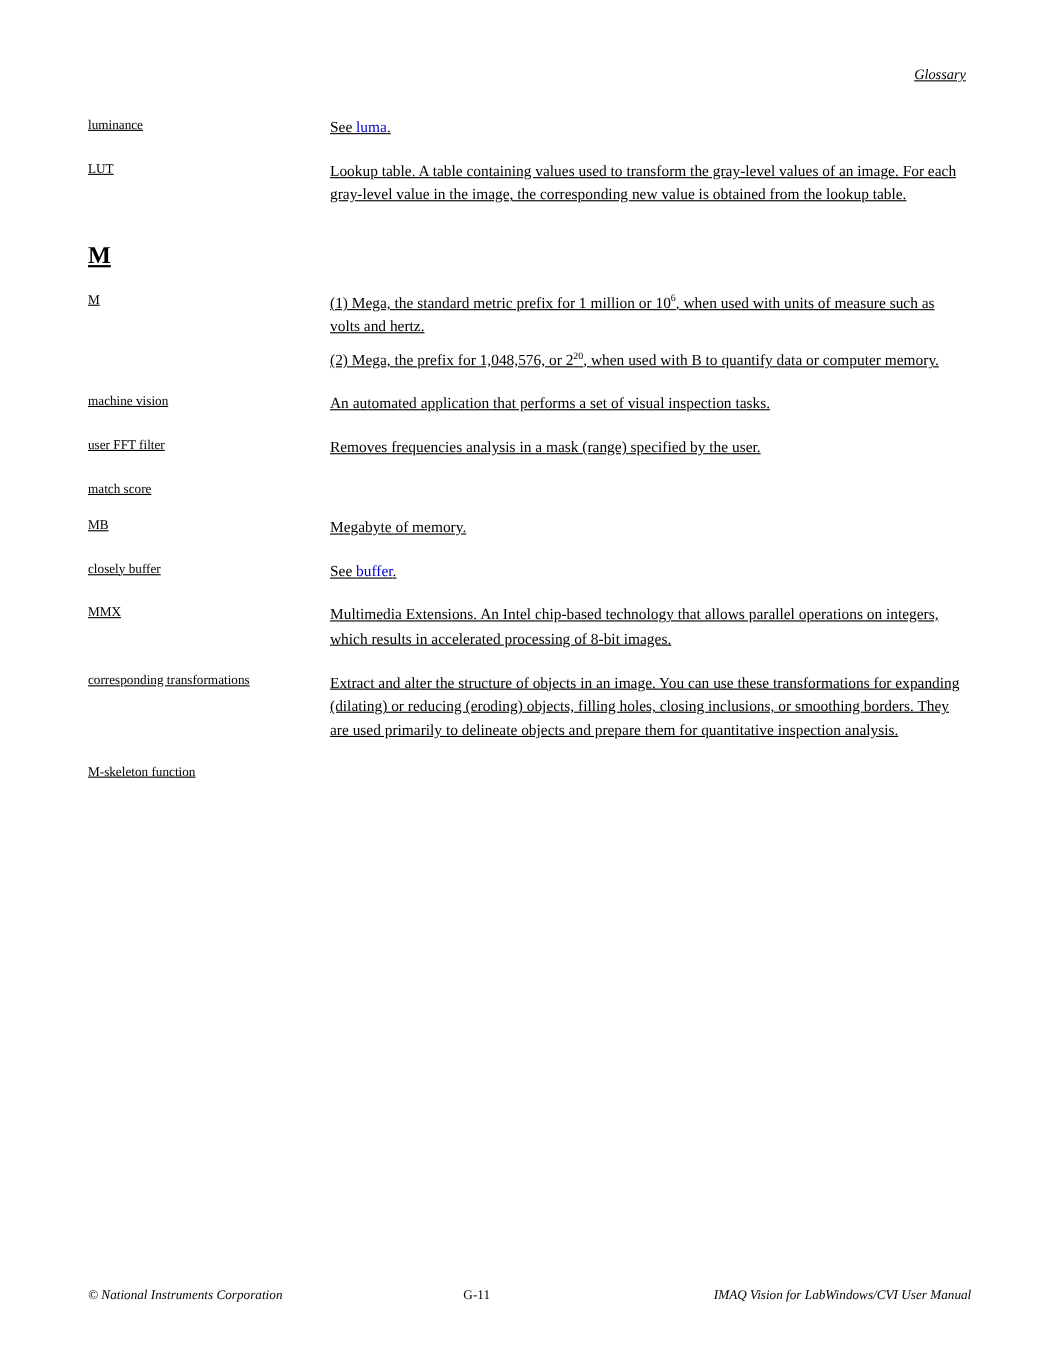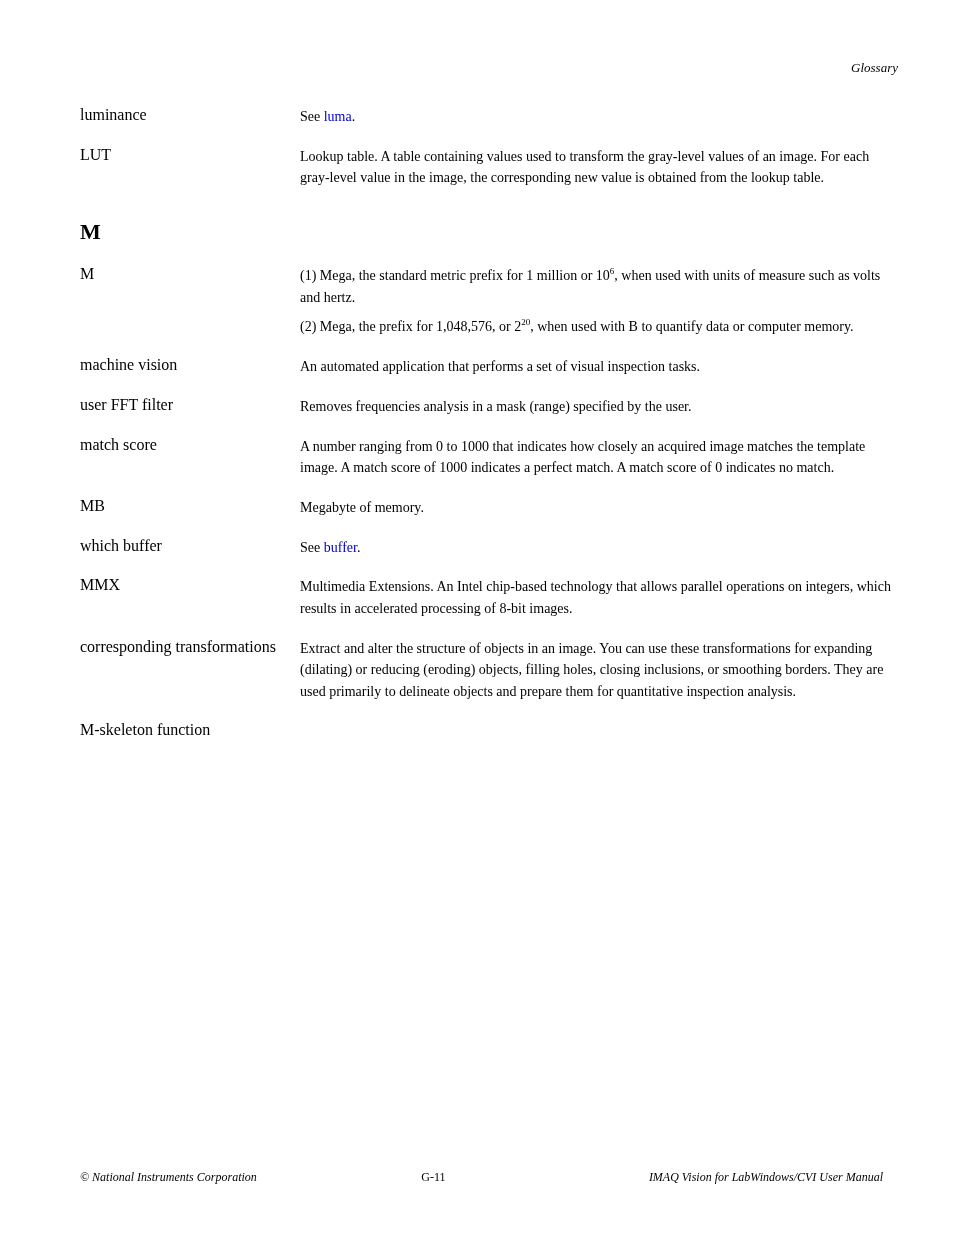--- a/index.html
+++ b/index.html
@@ -14,22 +14,23 @@
       font-size: 14px;
       color: #000000;
       width: 954px;
       min-height: 1235px;
       position: relative;
     }
 
     .page {
       width: 954px;
       min-height: 1235px;
-      padding: 60px 56px 80px 80px;
+      padding: 60px 76px 80px 80px;
       position: relative;
+      text-decoration: underline;
     }
 
     .header-area {
       display: flex;
       justify-content: flex-end;
       margin-bottom: 30px;
     }
 
     .header-text {
       font-style: italic;
@@ -50,21 +51,21 @@
     .entry {
       display: flex;
       margin-bottom: 18px;
       align-items: flex-start;
     }
 
     .entry-term {
       min-width: 220px;
       max-width: 220px;
       padding-right: 20px;
-      font-size: 16px;
+      font-size: 12px;
       flex-shrink: 0;
     }
 
     .entry-definition {
       flex: 1;
       font-size: 14px;
       line-height: 1.55;
     }
 
     .entry-definition a, .link {
@@ -152,35 +153,32 @@
 
     <div class="entry">
       <div class="entry-term">user FFT filter</div>
       <div class="entry-definition">
         Removes frequencies analysis in a mask (range) specified by the user.
       </div>
     </div>
 
     <div class="entry">
       <div class="entry-term">match score</div>
-      <div class="entry-definition">
-        A number ranging from 0 to 1000 that indicates how closely an acquired image matches the template image. A match score of 1000 indicates a perfect match. A match score of 0 indicates no match.
-      </div>
     </div>
 
     <div class="entry">
       <div class="entry-term">MB</div>
       <div class="entry-definition">
         Megabyte of memory.
       </div>
     </div>
 
 
     <div class="entry">
-      <div class="entry-term">which buffer</div>
+      <div class="entry-term">closely buffer</div>
       <div class="entry-definition">
         See <a class="link" href="#">buffer</a>.
       </div>
     </div>
 
     <div class="entry">
       <div class="entry-term">MMX</div>
       <div class="entry-definition">
         Multimedia Extensions. An Intel chip-based technology that allows parallel operations on integers, which results in accelerated processing of 8-bit images.
       </div>

